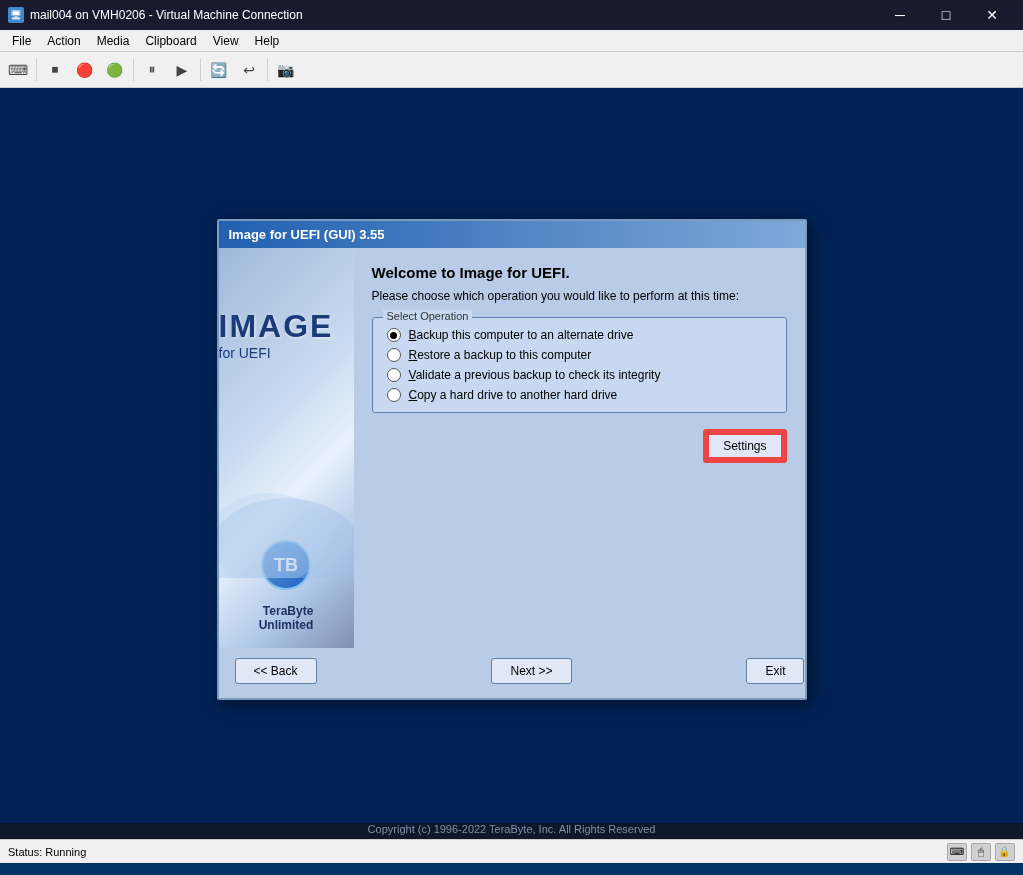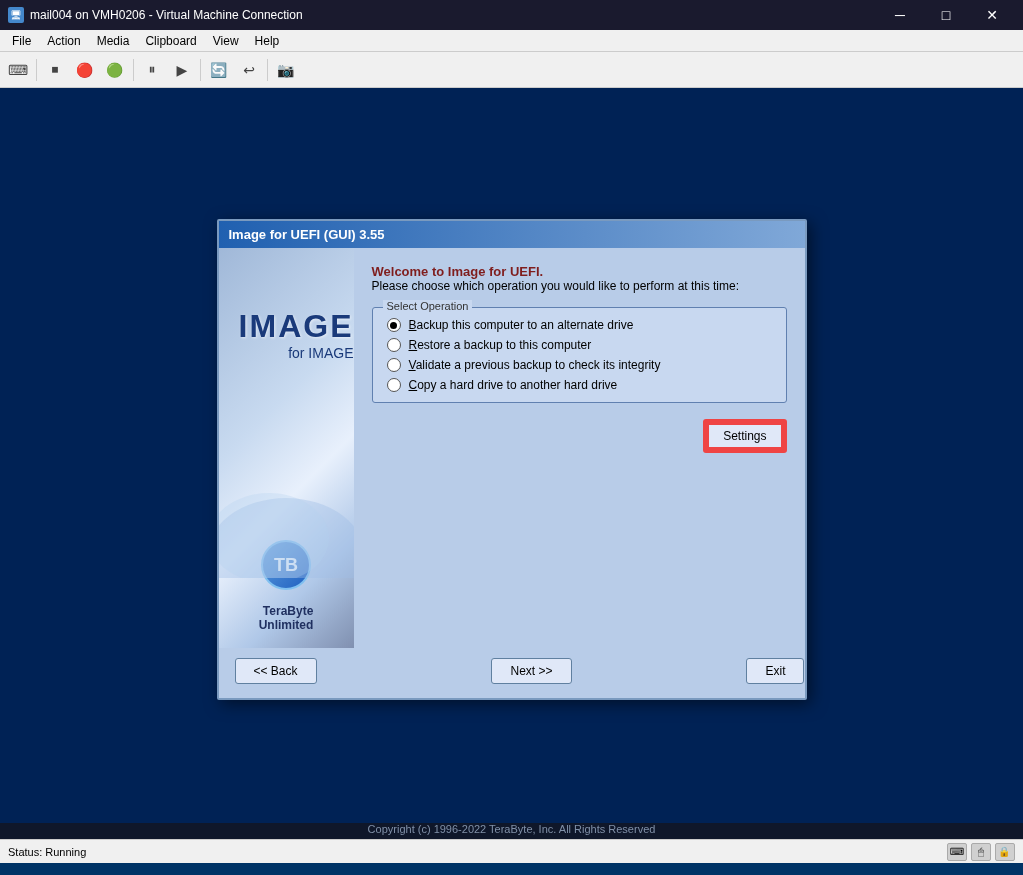--- a/index.html
+++ b/index.html
@@ -168,22 +168,23 @@
       color: #203060;
       text-align: right;
       font-weight: bold;
       margin-top: 6px;
     }
     #dialog-content {
       flex: 1;
       padding: 16px 18px;
     }
     #welcome-text {
-      font-size: 13px;
-      color: #7f1d1d;
+      font-size: 15px;
+      color: #000000;
+      margin-bottom: 8px;
       font-weight: bold;
     }
     #choose-text {
       font-size: 12px;
       color: #000;
       margin-bottom: 14px;
     }
     #select-operation-group {
       border: 1px solid #6080b0;
       border-radius: 3px;
@@ -326,21 +327,21 @@
       height: 120px;
       overflow: hidden;
     }
 
     
     #sidebar-image-big {
       position: absolute;
       top: 60px;
       left: 0;
       right: 0;
-      text-align: right;
+      text-align: left;
     }
     #img-word {
       font-size: 32px;
       font-weight: bold;
       color: #1a3a7a;
       letter-spacing: 2px;
       text-shadow: 1px 1px 3px rgba(255,255,255,0.6);
     }
     #for-uefi-word {
       font-size: 14px;
@@ -392,21 +393,21 @@
 
     <div id="dialog-titlebar">
       <span>Image for UEFI (GUI) 3.55</span>
     </div>
 
     <div id="dialog-body">
 
       <div id="dialog-sidebar">
         <div id="sidebar-image-big">
           <div id="img-word">IMAGE</div>
-          <div id="for-uefi-word">for IMAGE</div>
+          <div id="for-uefi-word">for UEFI</div>
         </div>
         <svg id="sidebar-wave" viewBox="0 0 135 120" preserveAspectRatio="none">
           <ellipse cx="67" cy="100" rx="80" ry="60" fill="rgba(160,190,230,0.4)"></ellipse>
           <ellipse cx="50" cy="80" rx="60" ry="45" fill="rgba(180,210,240,0.3)"></ellipse>
         </svg>
         <div id="sidebar-logo-circle">
           <span>TB</span>
         </div>
         <div id="sidebar-brand">
           <div>TeraByte</div>

